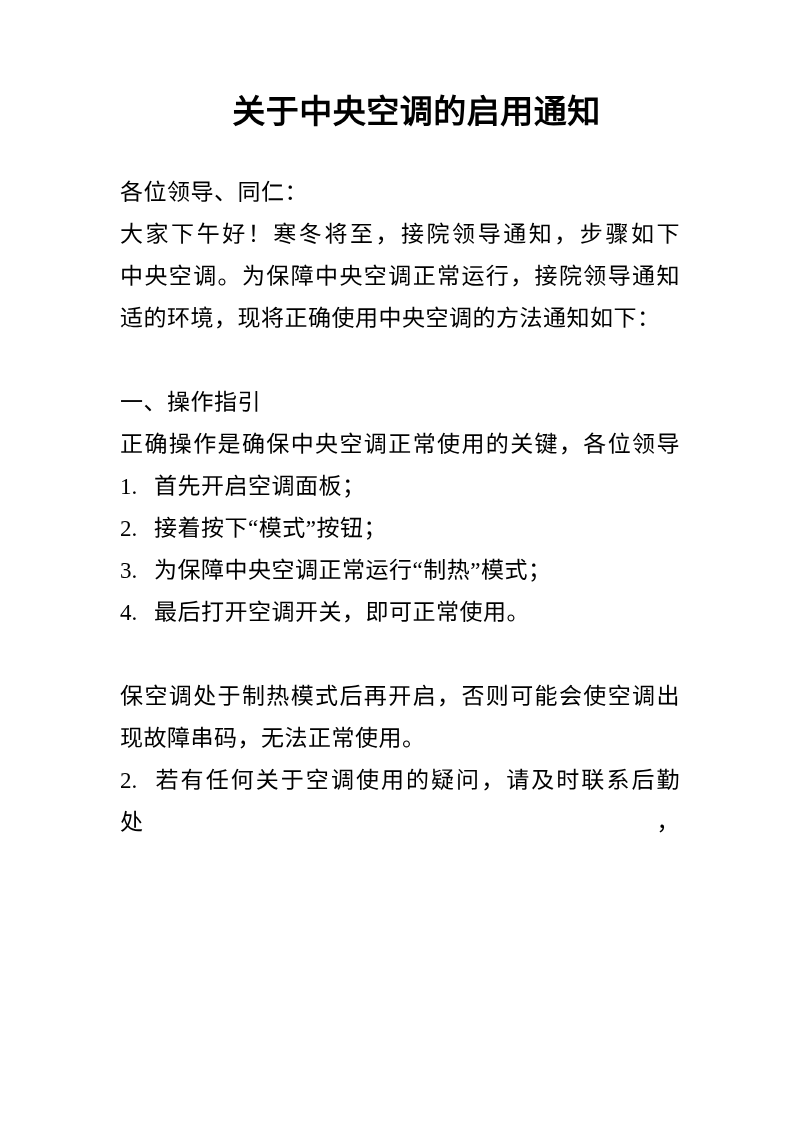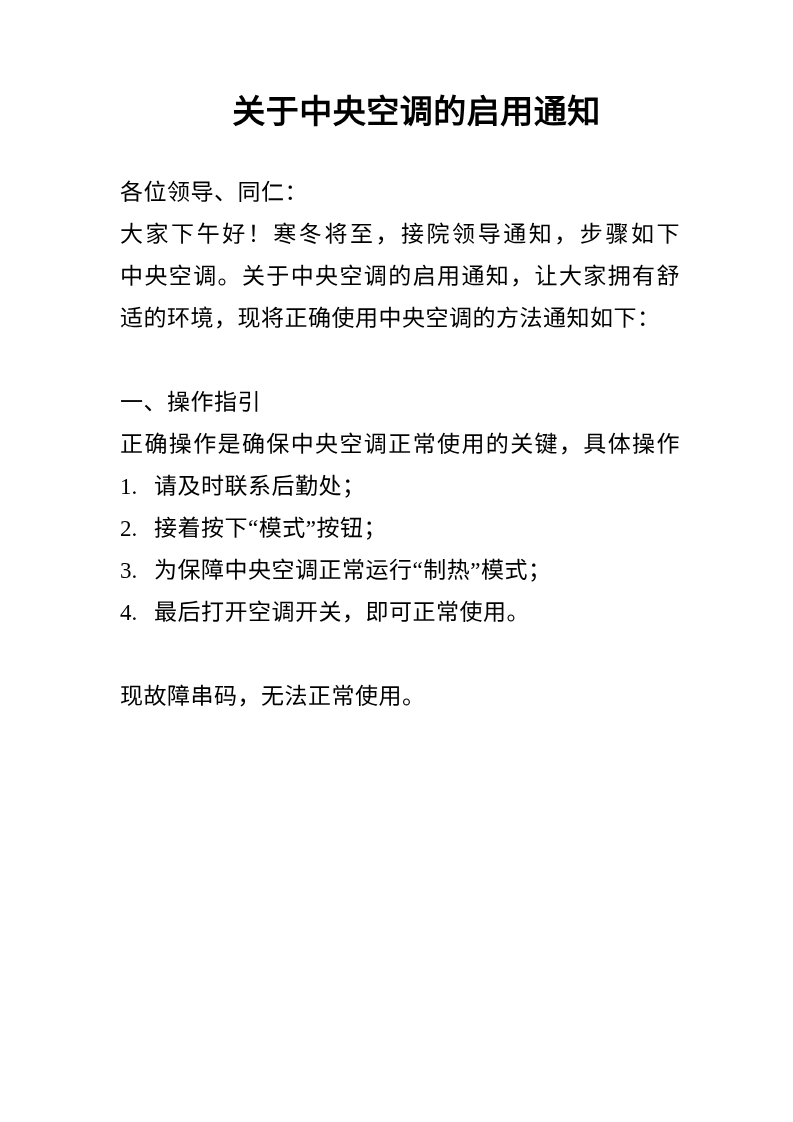--- a/index.html
+++ b/index.html
@@ -67,42 +67,46 @@
 
 <div class="page">
 
   <div class="doc-title">关于中央空调的启用通知</div>
 
   <div class="doc-body">
 
     <div class="line">各位领导、同仁：</div>
 
     <div class="line jl">大家下午好！寒冬将至，接院领导通知，步骤如下</div>
-    <div class="line jl">中央空调。关于中央空调的启用通知，让大家拥有舒</div>
+    <div class="line jl">中央空调。为保障中央空调正常运行，接院领导通知</div>
     <div class="line">适的环境，现将正确使用中央空调的方法通知如下：</div>
 
     <div class="blank"></div>
 
     <div class="line">一、操作指引</div>
 
-    <div class="line jl">正确操作是确保中央空调正常使用的关键，具体操作</div>
+    <div class="line jl">正确操作是确保中央空调正常使用的关键，各位领导</div>
 
     <div class="line">
-      <span class="num">1.</span><span>请及时联系后勤处；</span>
+      <span class="num">1.</span><span>首先开启空调面板；</span>
     </div>
     <div class="line">
       <span class="num">2.</span><span>接着按下“模式”按钮；</span>
     </div>
     <div class="line">
       <span class="num">3.</span><span>为保障中央空调正常运行“制热”模式；</span>
     </div>
     <div class="line">
       <span class="num">4.</span><span>最后打开空调开关，即可正常使用。</span>
     </div>
 
     <div class="blank"></div>
 
 
+    <div class="line jl">保空调处于制热模式后再开启，否则可能会使空调出</div>
     <div class="line">现故障串码，无法正常使用。</div>
 
+    <div class="line jl">
+      <span class="num">2.</span><span>若有任何关于空调使用的疑问，请及时联系后勤处，</span>
+    </div>
 
   </div>
 </div>
 
 </body></html>

